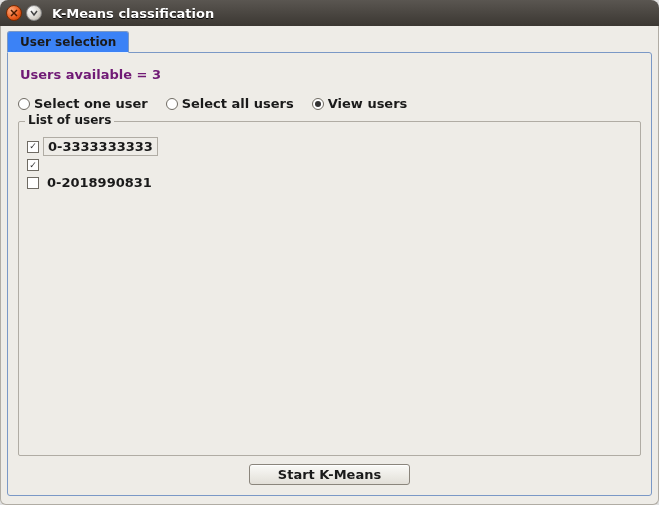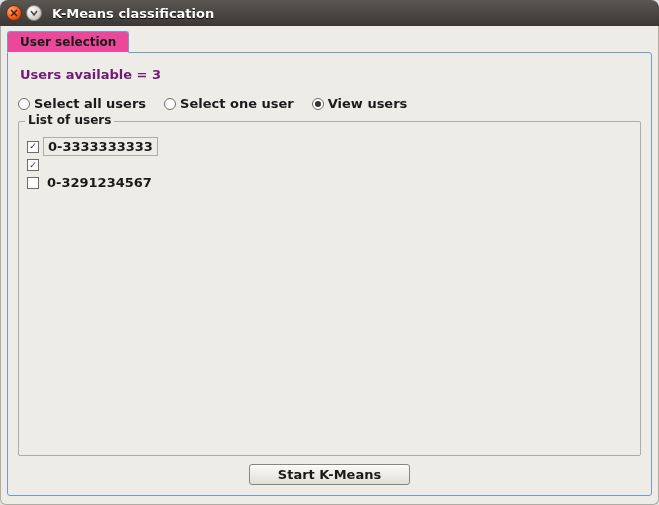--- a/index.html
+++ b/index.html
@@ -72,21 +72,21 @@
   .tab-strip {
     display: flex;
     align-items: flex-end;
     height: 22px;
     position: relative;
     z-index: 2;
   }
   .tab {
     border: 1px solid #7a98c6;
     border-bottom: 1px solid #e4edf8;
-    background: #ec4899;
+    background: #3b82f6;
     color: #1a1a1a;
     font-weight: bold;
     font-size: 12px;
     padding: 3px 12px 3px 12px;
     border-top-left-radius: 3px;
     border-top-right-radius: 3px;
     margin-bottom: -1px;
     text-align: center;
   }
   .tab-panel {
@@ -224,45 +224,45 @@
     <div class="tab">User selection</div>
   </div>
 
   <div class="tab-panel">
 
     <div class="users-available">Users available = 3</div>
 
     <div class="radio-row">
       <div class="radio-item">
         <span class="radio"></span>
-        <span>Select all users</span>
+        <span>Select one user</span>
       </div>
       <div class="radio-item">
         <span class="radio"></span>
-        <span>Select one user</span>
+        <span>Select all users</span>
       </div>
       <div class="radio-item">
         <span class="radio checked"></span>
         <span>View users</span>
       </div>
     </div>
 
     <div class="fieldset">
       <span class="legend">List of users</span>
 
       <div class="user-row">
         <span class="checkbox checked"></span>
         <span class="user-label">0-3333333333</span>
       </div>
       <div class="user-row">
         <span class="checkbox checked"></span>
       </div>
       <div class="user-row">
         <span class="checkbox"></span>
-        <span class="user-label nobox">0-3291234567</span>
+        <span class="user-label nobox">0-2018990831</span>
       </div>
     </div>
 
     <div class="button-row">
       <div class="start-button">Start K-Means</div>
     </div>
 
   </div>
 </div>
 

